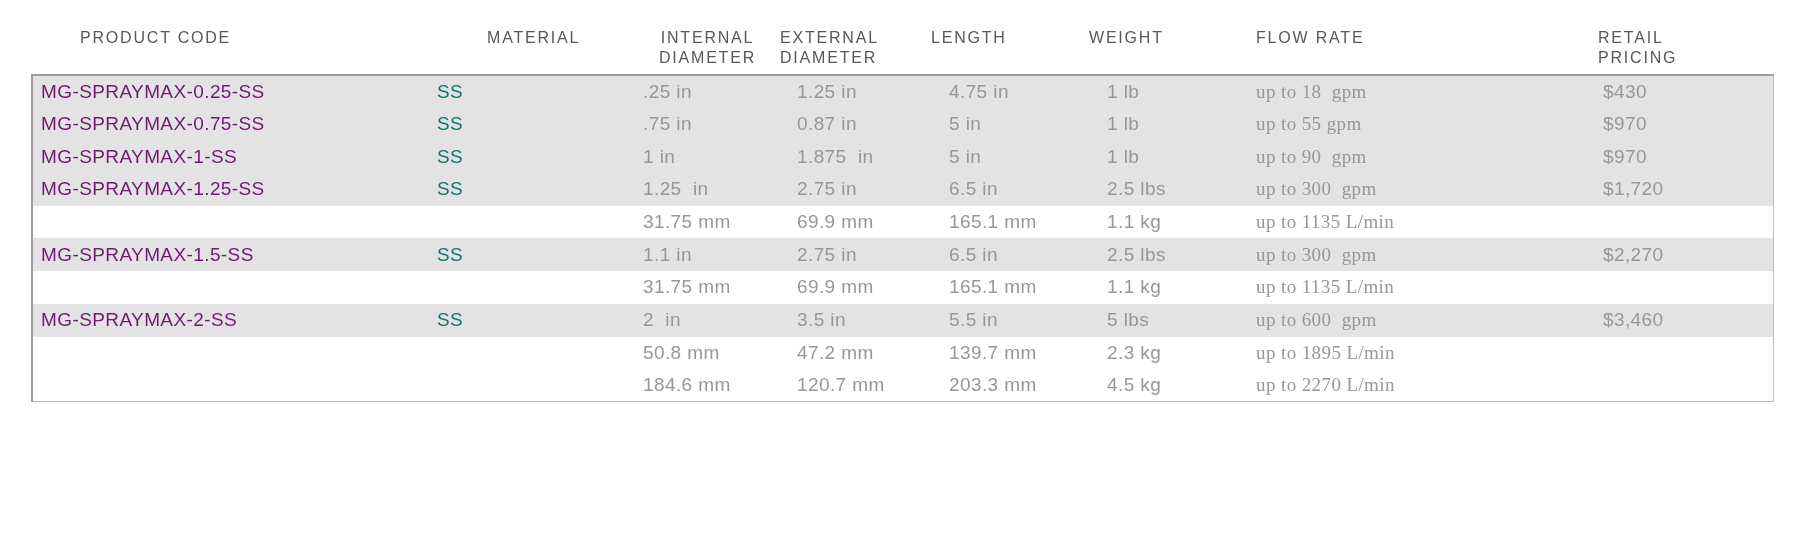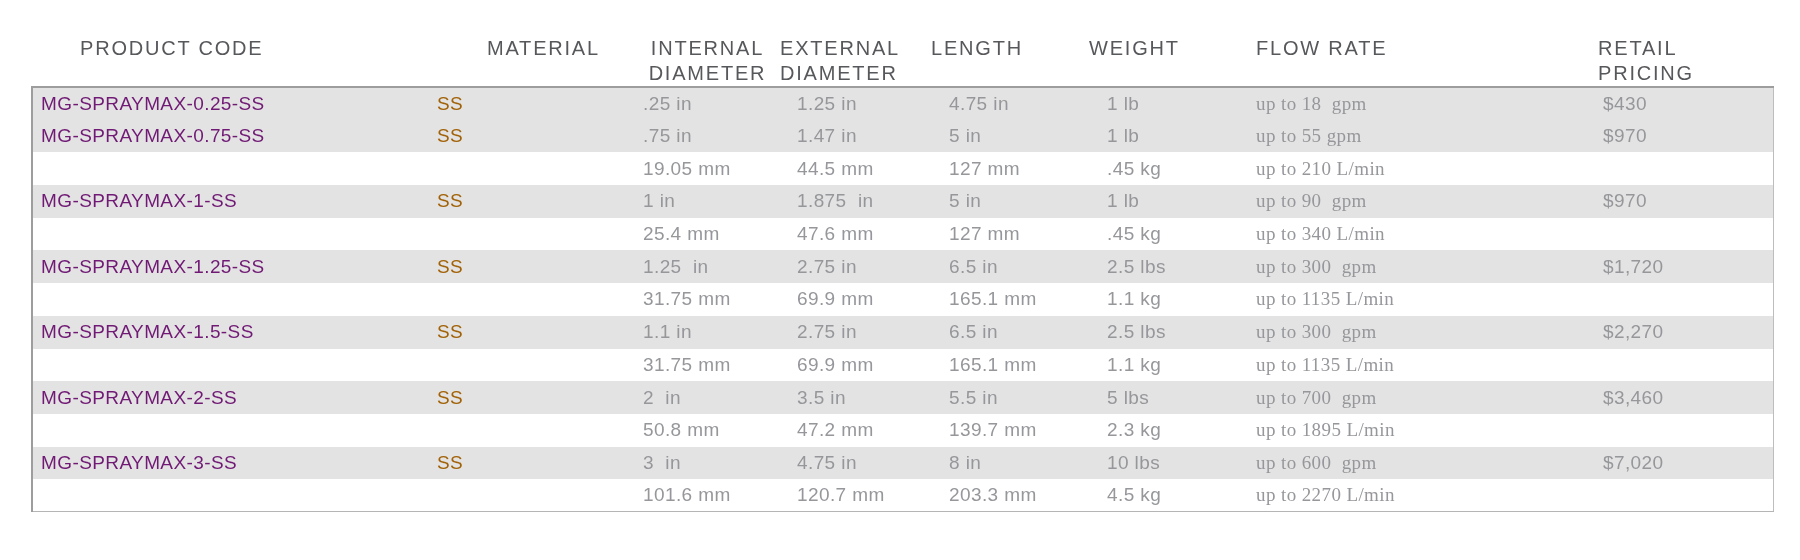--- a/index.html
+++ b/index.html
@@ -23,22 +23,22 @@
   col.c4 { width: 150px; }
   col.c5 { width: 158px; }
   col.c6 { width: 149px; }
   col.c7 { width: 350px; }
   col.c8 { width: 186px; }
 
   thead th {
     height: 75px;
     vertical-align: top;
     text-align: left;
-    padding-top: 36px;
-    font-size: 20px;
+    padding-top: 28px;
+    font-size: 16px;
     font-weight: 400;
     letter-spacing: 1.8px;
     color: #57585b;
     text-transform: uppercase;
     white-space: pre-line;
     line-height: 1.25;
     background: #ffffff;
   }
   thead th.c1 { padding-left: 48px; }
   thead th.c2 { padding-left: 58px; }
@@ -52,21 +52,21 @@
   tbody td {
     height: 32.7px;
     vertical-align: middle;
     font-size: 19px;
     letter-spacing: 0.4px;
     color: #96979b;
     white-space: pre;
     overflow: hidden;
   }
   tbody td.c1 { padding-left: 8px;  color: #701a75; }
-  tbody td.c2 { padding-left: 8px;  color: #a16207; }
+  tbody td.c2 { padding-left: 8px;  color: #0f766e; }
   tbody td.c3 { padding-left: 8px; }
   tbody td.c4 { padding-left: 17px; }
   tbody td.c5 { padding-left: 19px; }
   tbody td.c6 { padding-left: 19px; }
   tbody td.c7 { padding-left: 19px; font-family: Liberation Serif, serif; }
   tbody td.c8 { padding-left: 16px; }
 
   tbody tr.gray  { background: #e4e3e3; }
   tbody tr.white { background: #ffffff; }
 
@@ -114,56 +114,36 @@
           <td class="c4">1.25 in</td>
           <td class="c5">4.75 in</td>
           <td class="c6">1 lb</td>
           <td class="c7">up to 18  gpm</td>
           <td class="c8">$430</td>
         </tr>
         <tr class="gray">
           <td class="c1">MG-SPRAYMAX-0.75-SS</td>
           <td class="c2">SS</td>
           <td class="c3">.75 in</td>
-          <td class="c4">1.47 in</td>
+          <td class="c4">0.87 in</td>
           <td class="c5">5 in</td>
           <td class="c6">1 lb</td>
           <td class="c7">up to 55 gpm</td>
           <td class="c8">$970</td>
-        </tr>
-        <tr class="white">
-          <td class="c1"></td>
-          <td class="c2"></td>
-          <td class="c3">19.05 mm</td>
-          <td class="c4">44.5 mm</td>
-          <td class="c5">127 mm</td>
-          <td class="c6">.45 kg</td>
-          <td class="c7">up to 210 L/min</td>
-          <td class="c8"></td>
         </tr>
         <tr class="gray">
           <td class="c1">MG-SPRAYMAX-1-SS</td>
           <td class="c2">SS</td>
           <td class="c3">1 in</td>
           <td class="c4">1.875  in</td>
           <td class="c5">5 in</td>
           <td class="c6">1 lb</td>
           <td class="c7">up to 90  gpm</td>
           <td class="c8">$970</td>
         </tr>
-        <tr class="white">
-          <td class="c1"></td>
-          <td class="c2"></td>
-          <td class="c3">25.4 mm</td>
-          <td class="c4">47.6 mm</td>
-          <td class="c5">127 mm</td>
-          <td class="c6">.45 kg</td>
-          <td class="c7">up to 340 L/min</td>
-          <td class="c8"></td>
-        </tr>
         <tr class="gray">
           <td class="c1">MG-SPRAYMAX-1.25-SS</td>
           <td class="c2">SS</td>
           <td class="c3">1.25  in</td>
           <td class="c4">2.75 in</td>
           <td class="c5">6.5 in</td>
           <td class="c6">2.5 lbs</td>
           <td class="c7">up to 300  gpm</td>
           <td class="c8">$1,720</td>
         </tr>
@@ -197,47 +177,37 @@
           <td class="c7">up to 1135 L/min</td>
           <td class="c8"></td>
         </tr>
         <tr class="gray">
           <td class="c1">MG-SPRAYMAX-2-SS</td>
           <td class="c2">SS</td>
           <td class="c3">2  in</td>
           <td class="c4">3.5 in</td>
           <td class="c5">5.5 in</td>
           <td class="c6">5 lbs</td>
-          <td class="c7">up to 700  gpm</td>
+          <td class="c7">up to 600  gpm</td>
           <td class="c8">$3,460</td>
         </tr>
         <tr class="white">
           <td class="c1"></td>
           <td class="c2"></td>
           <td class="c3">50.8 mm</td>
           <td class="c4">47.2 mm</td>
           <td class="c5">139.7 mm</td>
           <td class="c6">2.3 kg</td>
           <td class="c7">up to 1895 L/min</td>
           <td class="c8"></td>
         </tr>
-        <tr class="gray">
-          <td class="c1">MG-SPRAYMAX-3-SS</td>
-          <td class="c2">SS</td>
-          <td class="c3">3  in</td>
-          <td class="c4">4.75 in</td>
-          <td class="c5">8 in</td>
-          <td class="c6">10 lbs</td>
-          <td class="c7">up to 600  gpm</td>
-          <td class="c8">$7,020</td>
-        </tr>
-        <tr class="white">
-          <td class="c1"></td>
-          <td class="c2"></td>
-          <td class="c3">101.6 mm</td>
+        <tr class="white">
+          <td class="c1"></td>
+          <td class="c2"></td>
+          <td class="c3">184.6 mm</td>
           <td class="c4">120.7 mm</td>
           <td class="c5">203.3 mm</td>
           <td class="c6">4.5 kg</td>
           <td class="c7">up to 2270 L/min</td>
           <td class="c8"></td>
         </tr>
       </tbody>
   </table>
 </div>
 

